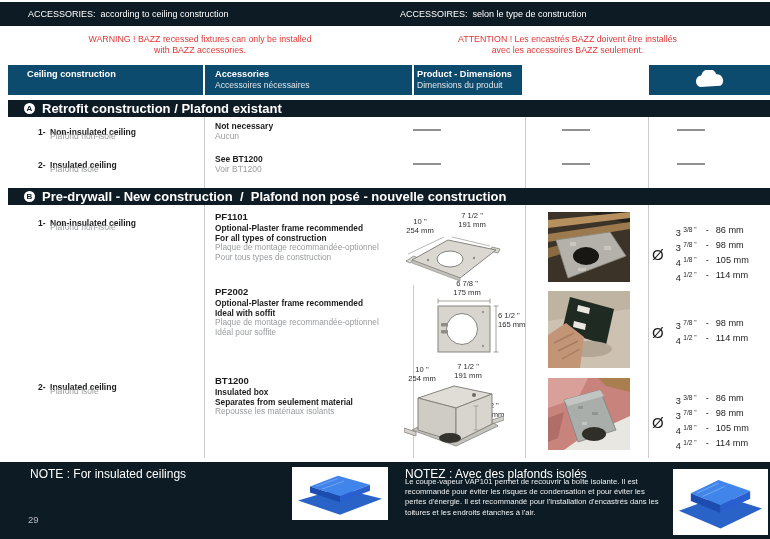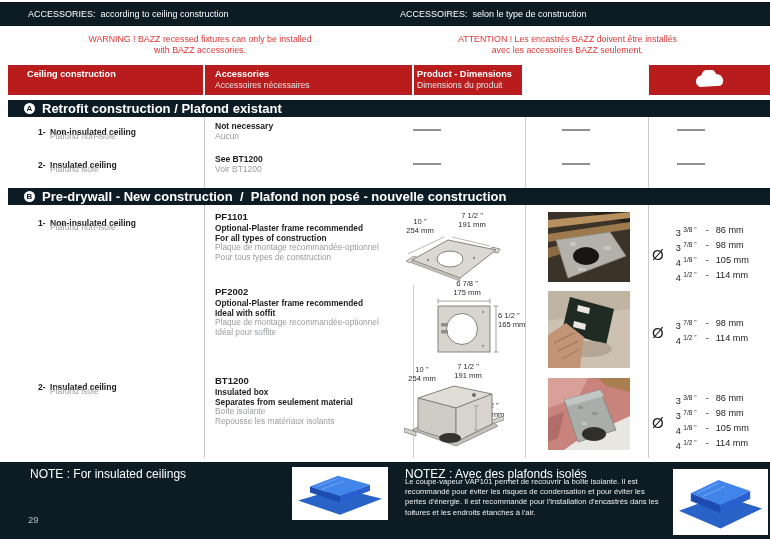--- a/index.html
+++ b/index.html
@@ -11,21 +11,21 @@
   .topbar{position:absolute;left:0;top:2px;width:770px;height:24px;background:#0d1b24;color:#ffffff;}
   .tb-left{position:absolute;left:28px;top:7px;font-size:9px;white-space:pre;}
   .tb-right{position:absolute;left:400px;top:7px;font-size:9px;white-space:pre;}
 
   
   .warn{position:absolute;top:34px;text-align:center;font-size:8.8px;color:#e03636;line-height:11px;}
   .warn.en{left:55px;width:290px;}
   .warn.fr{left:425px;width:285px;}
 
   
-  .th{position:absolute;top:65px;height:30px;background:#b91c1c;color:#ffffff;box-sizing:border-box;}
+  .th{position:absolute;top:65px;height:30px;background:#0c4a6e;color:#ffffff;box-sizing:border-box;}
   .th-t{font-size:9.2px;font-weight:bold;margin-top:4px;}
   .th-s{font-size:8.6px;color:#e4e5e6;margin-top:1px;}
   .th.c1{left:8px;width:195px;padding-left:19px;}
   .th.c2{left:205px;width:207px;padding-left:10px;}
   .th.c3{left:414px;width:108px;padding-left:3px;}
   .th.c4{left:526px;width:121px;padding-left:15px;}
   .th.c5{left:649px;width:121px;display:flex;align-items:center;justify-content:center;}
 
   
   .secbar{position:absolute;left:8px;width:762px;height:17px;background:#0d1b24;color:#ffffff;display:flex;align-items:center;}
@@ -279,21 +279,20 @@
   <div class="abs" style="left:38px;top:376px;">
     <span class="t-bold">2-</span>
     <span class="t-bold">Insulated ceiling</span>
   </div>
   <div class="abs t-gray" style="left:50px;top:386px;">Plafond isolé</div>
 
   <div class="abs prod" style="left:215px;top:375px;">
     <div class="p-code">BT1200</div>
     <div class="p-en">Insulated box</div>
     <div class="p-en">Separates from seulement material</div>
-    <div class="p-fr">Boîte isolante</div>
     <div class="p-fr">Repousse les matériaux isolants</div>
   </div>
 
   <div class="dimlabel" style="left:402px;top:365px;width:40px;">
     <div>10 "</div>
     <div>254 mm</div>
   </div>
   <div class="dimlabel" style="left:448px;top:362px;width:40px;">
     <div>7 1/2 "</div>
     <div>191 mm</div>

